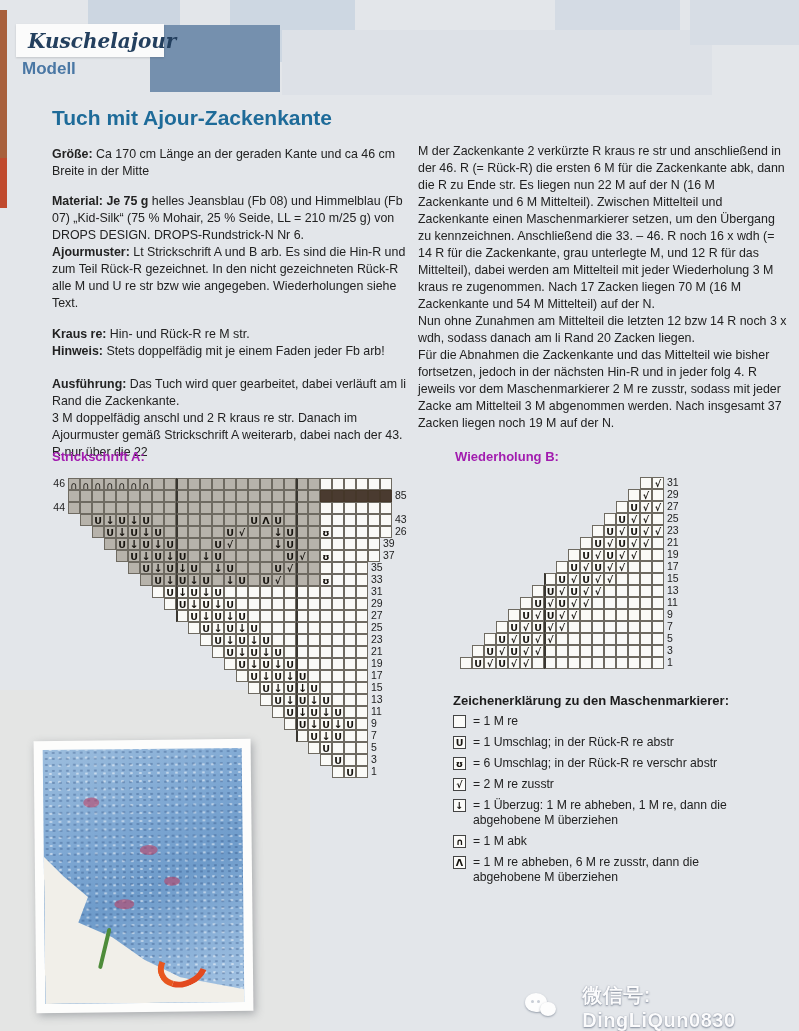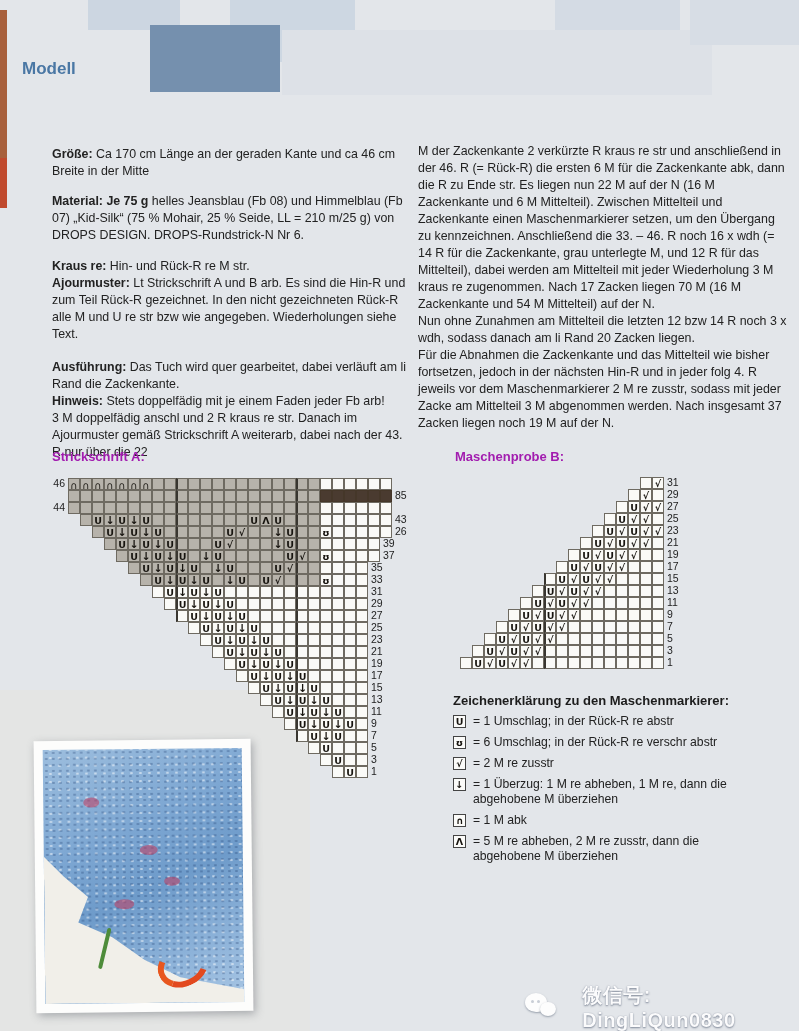--- a/index.html
+++ b/index.html
@@ -88,39 +88,43 @@
   <div class="patch" style="left:230px;top:0;width:125px;height:62px;background:#cdd7e2;"></div>
   <div class="patch" style="left:555px;top:0;width:125px;height:72px;background:#d4dbe4;"></div>
   <div class="patch" style="left:282px;top:30px;width:430px;height:65px;background:#dde1e7;"></div>
   <div class="patch" style="left:0;top:690px;width:310px;height:341px;background:#e4e5e4;"></div>
   <div class="patch" style="left:690px;top:0;width:109px;height:45px;background:#d7dde5;"></div>
 
   <div class="strip" style="top:10px;height:148px;background:#a8603c;"></div>
   <div class="strip" style="top:158px;height:50px;background:#c04a2e;"></div>
 
   <div class="mag-box"></div>
+  <div class="mag-strip">
+    <span class="mag-title">Kuschelajour</span>
+  </div>
   <div class="model-label">Modell</div>
+  <div class="page-title">Tuch mit Ajour-Zackenkante</div>
 
   <div class="col col-left">
       <div class="para"><span class="b">Größe:</span><span> Ca 170 cm Länge an der geraden Kante und ca 46 cm Breite in der Mitte</span></div>
       <div class="para" style="margin-top: 13px;"><span class="b">Material: Je 75 g</span><span> helles Jeansblau (Fb 08) und Himmelblau (Fb 07) „Kid-Silk“ (75 % Mohair, 25 % Seide, LL = 210 m/25 g) von DROPS DESIGN. DROPS-Rundstrick-N Nr 6.</span></div>
+      <div class="para"><span class="b">Ajourmuster:</span><span> Lt Strickschrift A und B arb. Es sind die Hin-R und zum Teil Rück-R gezeichnet. In den nicht gezeichneten Rück-R alle M und U re str bzw wie angegeben. Wiederholungen siehe Text.</span></div>
       <div class="para" style="margin-top: 14px;"><span class="b">Kraus re:</span><span> Hin- und Rück-R re M str.</span></div>
-      <div class="para"><span class="b">Ajourmuster:</span><span> Lt Strickschrift A und B arb. Es sind die Hin-R und zum Teil Rück-R gezeichnet. In den nicht gezeichneten Rück-R alle M und U re str bzw wie angegeben. Wiederholungen siehe Text.</span></div>
+      <div class="para"><span class="b">Hinweis:</span><span> Stets doppelfädig mit je einem Faden jeder Fb arb!</span></div>
       <div class="para" style="margin-top: 16px;"><span class="b">Ausführung:</span><span> Das Tuch wird quer gearbeitet, dabei verläuft am li Rand die Zackenkante.</span></div>
-      <div class="para"><span class="b">Hinweis:</span><span> Stets doppelfädig mit je einem Faden jeder Fb arb!</span></div>
       <div class="para"><span>3 M doppelfädig anschl und 2 R kraus re str. Danach im Ajourmuster gemäß Strickschrift A weiterarb, dabei nach der 43. R nur über die 22</span></div>
     </div>
   <div class="col col-right">
       <div class="para"><span>M der Zackenkante 2 verkürzte R kraus re str und anschließend in der 46. R (= Rück-R) die ersten 6 M für die Zackenkante abk, dann die R zu Ende str. Es liegen nun 22 M auf der N (16 M Zackenkante und 6 M Mittelteil). Zwischen Mittelteil und Zackenkante einen Maschenmarkierer setzen, um den Übergang zu kennzeichnen. Anschließend die 33. – 46. R noch 16 x wdh (= 14 R für die Zackenkante, grau unterlegte M, und 12 R für das Mittelteil), dabei werden am Mittelteil mit jeder Wiederholung 3 M kraus re zugenommen. Nach 17 Zacken liegen 70 M (16 M Zackenkante und 54 M Mittelteil) auf der N.</span></div>
       <div class="para"><span>Nun ohne Zunahmen am Mittelteil die letzten 12 bzw 14 R noch 3 x wdh, sodass danach am li Rand 20 Zacken liegen.</span></div>
       <div class="para"><span>Für die Abnahmen die Zackenkante und das Mittelteil wie bisher fortsetzen, jedoch in der nächsten Hin-R und in jeder folg 4. R jeweils vor dem Maschenmarkierer 2 M re zusstr, sodass mit jeder Zacke am Mittelteil 3 M abgenommen werden. Nach insgesamt 37 Zacken liegen noch 19 M auf der N.</span></div>
     </div>
 
   <div class="chart-label" style="left:52px;top:449px;">Strickschrift A:</div>
-  <div class="chart-label" style="left:455px;top:449px;">Maschenprobe B:</div>
+  <div class="chart-label" style="left:455px;top:449px;">Wiederholung B:</div>
   <div class="chart" style="left: 68px; top: 478px;">
       <div class="c g sy-a" style="left: 0px; top: 0px;">∩</div>
       <div class="c g sy-a" style="left: 12px; top: 0px;">∩</div>
       <div class="c g sy-a" style="left: 24px; top: 0px;">∩</div>
       <div class="c g sy-a" style="left: 36px; top: 0px;">∩</div>
       <div class="c g sy-a" style="left: 48px; top: 0px;">∩</div>
       <div class="c g sy-a" style="left: 60px; top: 0px;">∩</div>
       <div class="c g sy-a" style="left: 72px; top: 0px;">∩</div>
       <div class="c g" style="left: 84px; top: 0px;"></div>
       <div class="c g" style="left: 96px; top: 0px;"></div>
@@ -692,20 +696,24 @@
       <div class="c" style="left: 156px; top: 180px;"></div>
       <div class="c" style="left: 168px; top: 180px;"></div>
       <div class="c" style="left: 180px; top: 180px;"></div>
       <div class="c" style="left: 192px; top: 180px;"></div>
       <div class="rowlab" style="left: 207px; top: 179px;">1</div>
     </div>
 
   <div class="legend-title">Zeichenerklärung zu den Maschenmarkierer:</div>
   <div class="legend">
       <div class="litem">
+        <span class="lbox"></span>
+        <div class="ltext">= 1 M re</div>
+      </div>
+      <div class="litem">
         <span class="lbox">U</span>
         <div class="ltext">= 1 Umschlag; in der Rück-R re abstr</div>
       </div>
       <div class="litem">
         <span class="lbox">ʊ</span>
         <div class="ltext">= 6 Umschlag; in der Rück-R re verschr abstr</div>
       </div>
       <div class="litem">
         <span class="lbox">√</span>
         <div class="ltext">= 2 M re zusstr</div>
@@ -714,21 +722,21 @@
         <span class="lbox">↓</span>
         <div class="ltext">= 1 Überzug: 1 M re abheben, 1 M re, dann die
    abgehobene M überziehen</div>
       </div>
       <div class="litem">
         <span class="lbox">∩</span>
         <div class="ltext">= 1 M abk</div>
       </div>
       <div class="litem">
         <span class="lbox">Λ</span>
-        <div class="ltext">= 5 M re abheben, 2 M re zusstr, dann die
+        <div class="ltext">= 1 M re abheben, 6 M re zusstr, dann die
    abgehobene M überziehen</div>
       </div>
     </div>
 
   <div class="photo">
     <div class="photo-inner">
       <div class="knit-texture"></div>
       <div class="white-fabric"></div>
       <div class="green-stem"></div>
       <div class="red-coil"></div>

